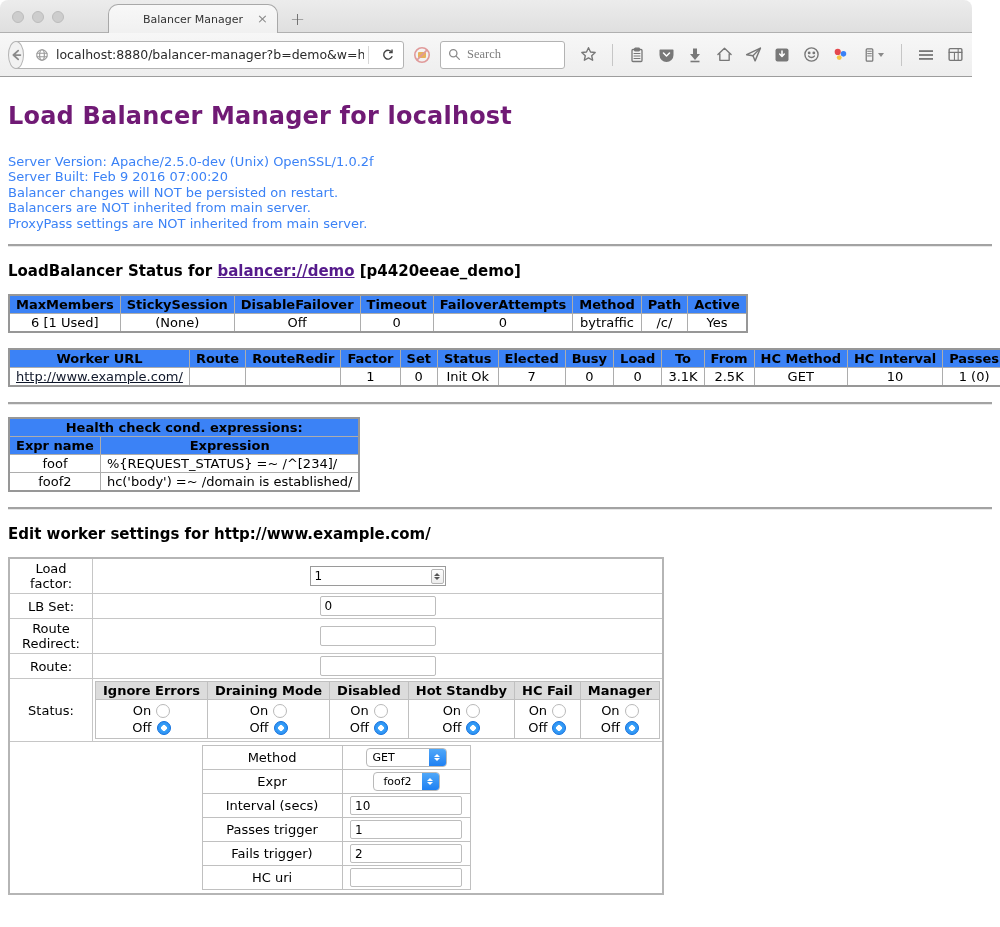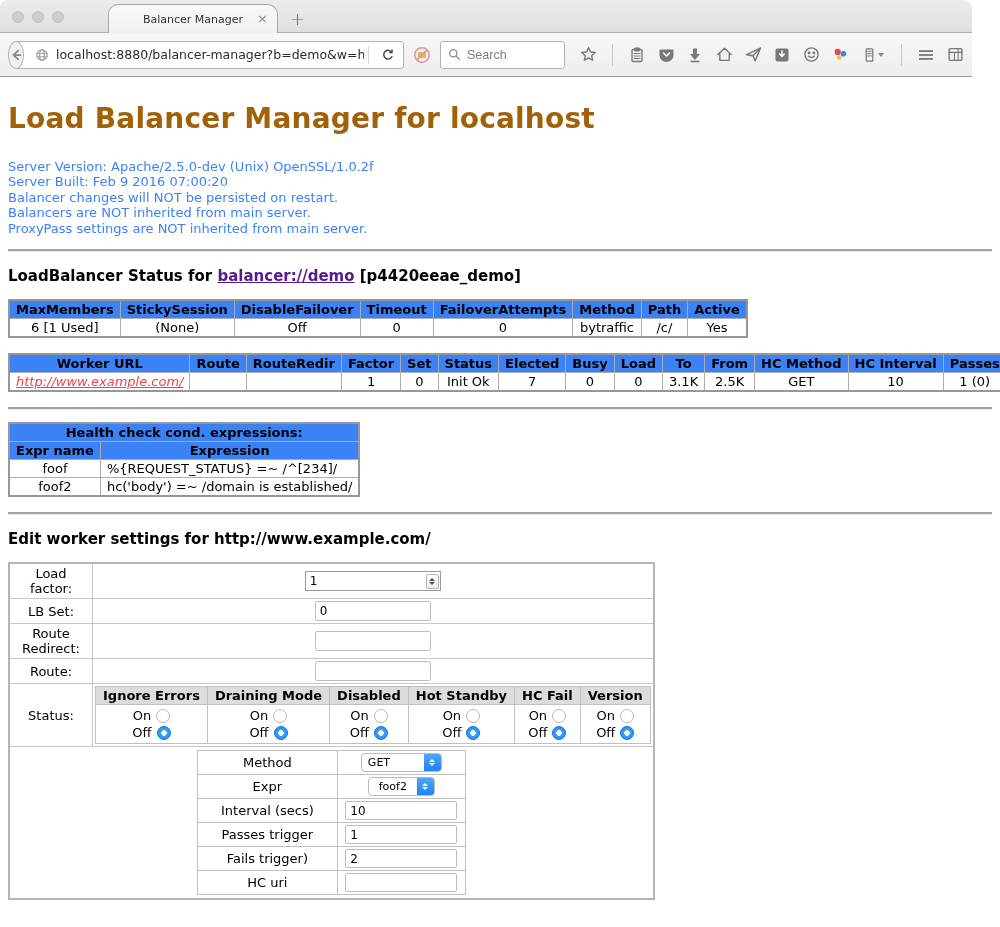--- a/index.html
+++ b/index.html
@@ -64,43 +64,43 @@
   .urlbar .sep { width: 1px; height: 18px; background: #d7d7d7; margin: 0 4px; }
   .urlbar .reload { padding: 0 8px; display: flex; }
   .badgeicon { width: 24px; height: 24px; display: flex; align-items: center; justify-content: center; margin: 0 2px; }
   .searchbar {
     height: 28px; width: 132px;
     background: #fff; border: 1px solid #b3b3b3; border-radius: 3px;
     display: flex; align-items: center; padding: 0 7px; gap: 6px;
   }
   .searchbar input {
     border: none; outline: none; width: 90px; font-size: 12.5px;
-    font-family: Liberation Sans, sans-serif; color: #0c4a6e;
+    font-family: Liberation Serif, serif; color: #0c4a6e;
     background: transparent;
   }
   .searchbar input::placeholder { color: #7d7d7d; }
   .iconstrip { display: flex; align-items: center; gap: 11px; margin-left: 8px; }
   .iconstrip .ic { width: 18px; height: 18px; display: flex; align-items: center; justify-content: center; }
   .tbdivider { width: 1px; height: 22px; background: #c6c6c6; margin: 0 4px; }
   .caret-down { width: 0; height: 0; border-left: 3.5px solid transparent; border-right: 3.5px solid transparent; border-top: 4px solid #8a8a8a; margin-left: 1px; }
   
   .content { padding: 0 8px; background: #fff; }
-  h1.pagetitle { font-size: 28px; font-weight: bold; color: #a16207; padding: 25px 0 0 0; letter-spacing: 0.2px; }
+  h1.pagetitle { font-size: 24px; font-weight: bold; color: #701a75; padding: 25px 0 0 0; letter-spacing: 0.2px; }
   .serverinfo { margin-top: 24px; font-size: 13px; line-height: 15.4px; color: #3b82f6; }
   hr.rule {
     border: none; height: 2px; background: #a3a3a3;
     box-shadow: 0 1px 0 #e8e8e8; margin: 13px 0;
   }
   h3.sect { font-size: 15px; font-weight: bold; margin: 16px 0 14px 0; }
   h3.sect a { color: #551a8b; }
   
   table.data { border-collapse: collapse; font-size: 13px; margin-bottom: 15px; border: 2px solid #979797; }
   table.data th, table.data td { border: 1px solid #adadad; padding: 1px 6px; text-align: center; white-space: nowrap; }
   table.data th { background: #3b82f6; font-weight: bold; }
-  table.data td a { color: #ef4444; font-style: italic; }
+  table.data td a { color: #0f172a; }
   table.worker { width: 984px; }
   table.worker td.urlcell { text-align: left; }
   table.expr td.exprcell { text-align: left; }
   
   table.form { border-collapse: collapse; font-size: 13px; width: 564px; border: 2px solid #b5b5b5; margin-top: 4px; }
   table.form > tbody > tr > td { border: 1px solid #c6c6c6; padding: 2px 12px; }
   td.flabel { width: 100px; text-align: center; font-size: 13px; }
   td.fvalue { text-align: center; }
   input.txt {
     width: 116px; height: 20px; border: 1px solid #bdbdbd; border-radius: 2px;
@@ -427,21 +427,21 @@
         <td class="flabel">Status:</td>
         <td style="padding:2px 2px;">
           <table class="statustbl">
             <tbody>
               <tr>
                 <th>Ignore Errors</th>
                 <th>Draining Mode</th>
                 <th>Disabled</th>
                 <th>Hot Standby</th>
                 <th>HC Fail</th>
-                <th>Version</th>
+                <th>Manager</th>
               </tr>
               <tr>
                 <td>
                   <span class="radiopair">
                     <span class="radiorow">
                         <span>On</span>
                         <span class="radio"></span>
                       </span>
                     <span class="radiorow">
                         <span>Off</span>

